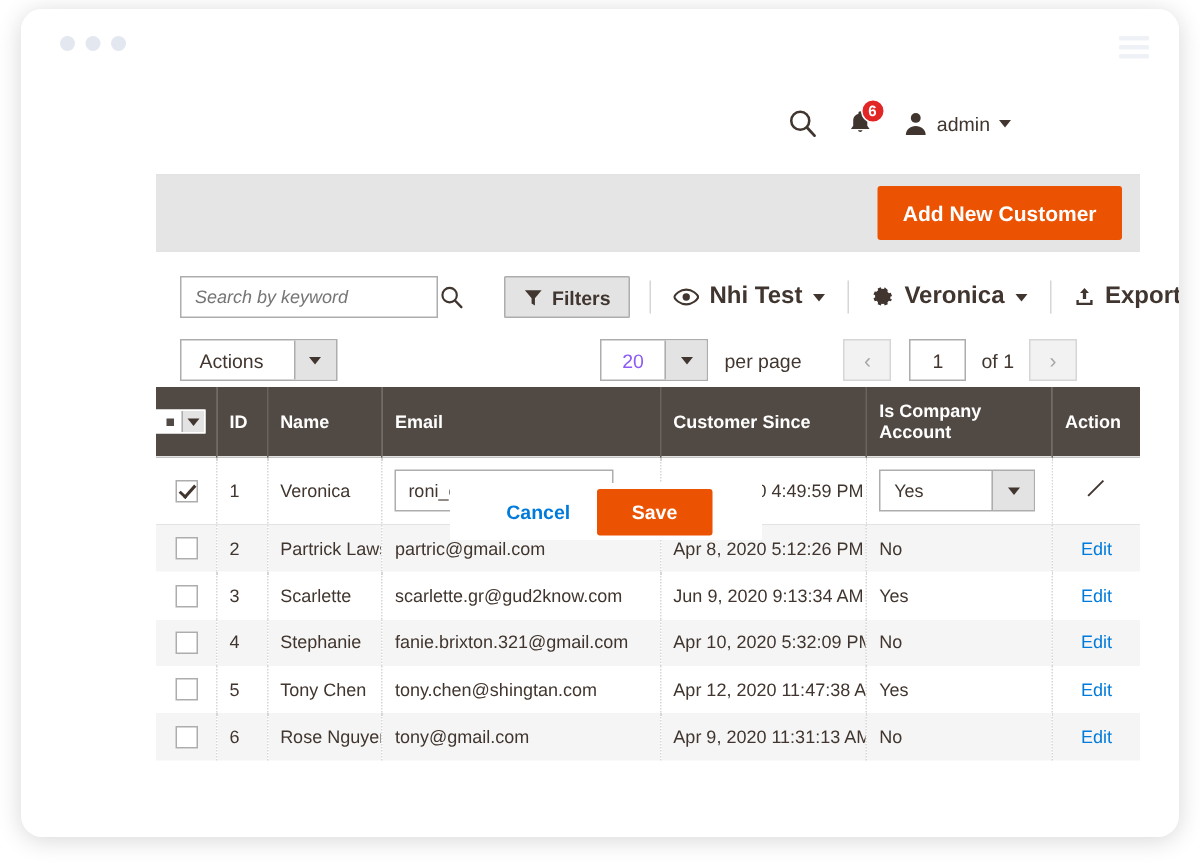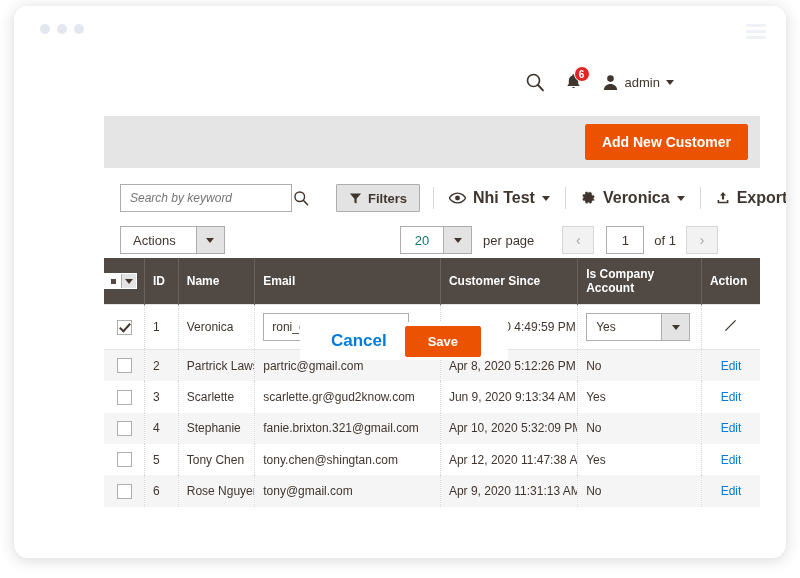--- a/index.html
+++ b/index.html
@@ -147,21 +147,21 @@
 
   .pager {
     position: absolute; left: 296px; top: 42px;
     display: flex; align-items: center; height: 28px;
   }
   .pp-select {
     display: flex; height: 28px; border: 1px solid #adadad; background: #fff;
     cursor: pointer;
   }
   .pp-select .lbl {
-    width: 42px; font-size: 13px; color: #0f766e;
+    width: 42px; font-size: 13px; color: #8b5cf6;
     display: flex; align-items: center; justify-content: center;
   }
   .pp-label { font-size: 13px; color: #41362f; margin-left: 11px; }
   .pg-btn {
     width: 32px; height: 28px; background: #f2f2f2; border: 1px solid #d6d6d6;
     display: flex; align-items: center; justify-content: center;
     cursor: pointer; color: #a6a6a6; font-size: 14px;
   }
   .pg-input {
     width: 38px; height: 28px; border: 1px solid #adadad; background: #fff;
@@ -261,21 +261,21 @@
     position: absolute;
     left: 196px; top: 64px;
     width: 208px; height: 38px;
     background: #ffffff;
     display: flex; align-items: center; justify-content: center;
     gap: 14px;
     z-index: 20;
   }
   .btn-cancel {
     background: transparent; border: 0;
-    color: #007bdb; font-size: 17px; font-weight: 700;
+    color: #007bdb; font-size: 13px; font-weight: 700;
     cursor: pointer; padding: 6px 4px;
     font-family: "Liberation Sans", sans-serif;
   }
   .btn-save {
     background: #eb5202; border: 1px solid #eb5202;
     color: #ffffff; font-size: 13px; font-weight: 700;
     padding: 7px 22px; border-radius: 2px; cursor: pointer;
     font-family: "Liberation Sans", sans-serif;
   }
 </style>

